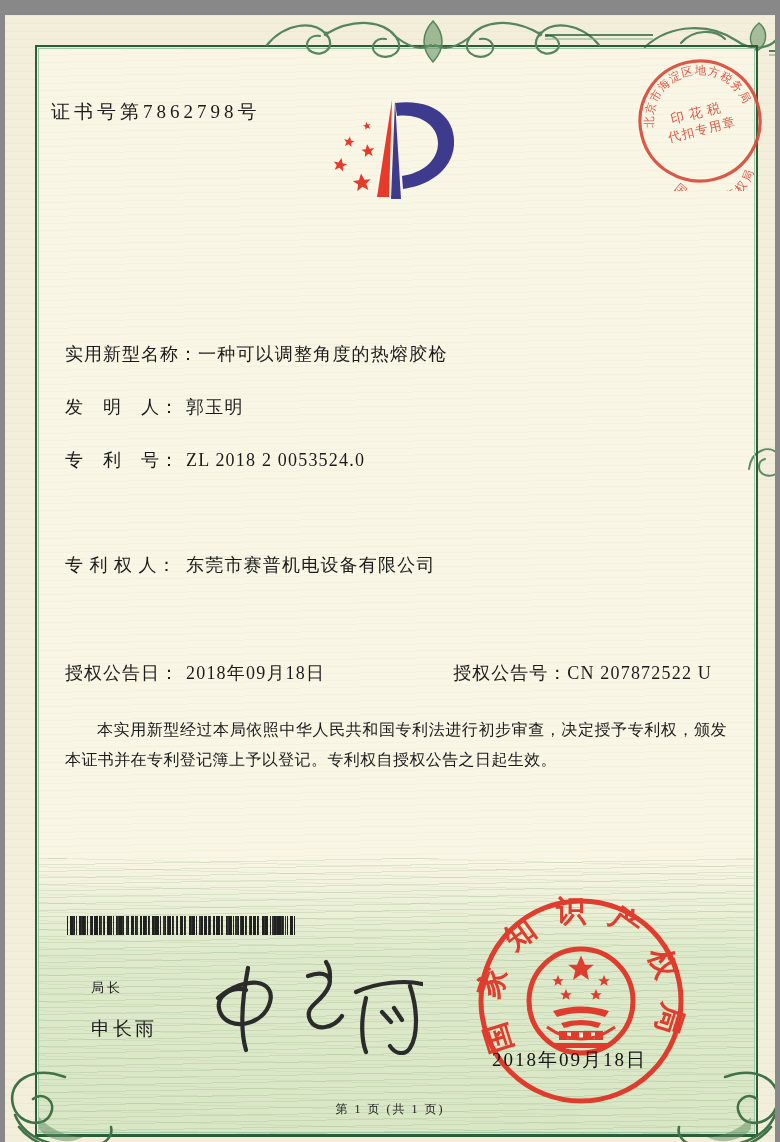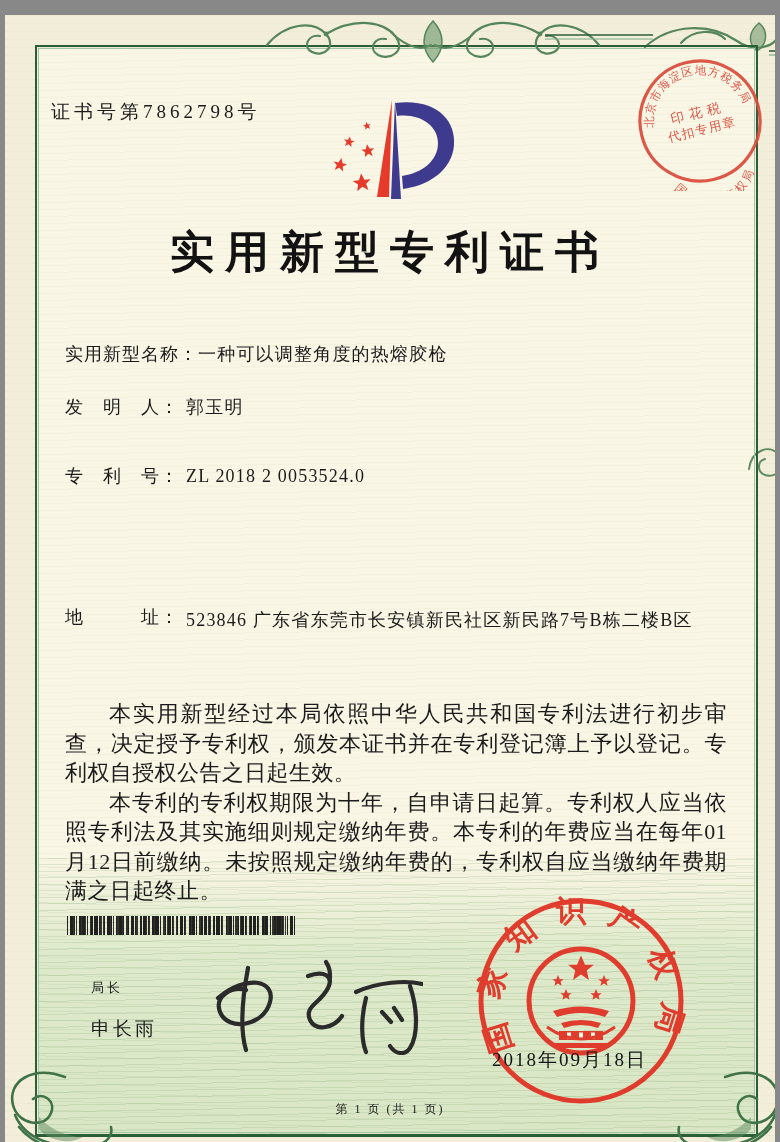--- a/index.html
+++ b/index.html
@@ -21,21 +21,21 @@
   .frame:before{content:"";position:absolute;inset:1px;border:1px solid #a2c4a8;}
   .abs{position:absolute;z-index:4;}
   .certno{left:46px;top:84px;font-size:19px;letter-spacing:4px;}
   .title{left:0;right:0;top:208px;text-align:center;font-size:44px;font-weight:bold;letter-spacing:11px;color:#121212;}
   .row{left:60px;font-size:18px;white-space:nowrap;}
   .row .lab{display:inline-block;min-width:121px;letter-spacing:1px;}
   .row .val{letter-spacing:1.2px;}
   .row.addr{white-space:normal;width:670px;}
   .addr .val{display:inline-block;width:548px;vertical-align:top;line-height:31px;white-space:normal;}
   .lab2{display:inline-block;margin-left:128px;letter-spacing:1px;}
-  .paras{left:60px;top:684px;width:662px;font-size:22px;line-height:29.5px;text-align:justify;letter-spacing:.4px;}
+  .paras{left:60px;top:700px;width:662px;font-size:16px;line-height:29.5px;text-align:justify;letter-spacing:.4px;}
   .paras p{margin:0;text-indent:2em;}
   .barcode{left:62px;top:901px;width:228px;height:19px;z-index:4;
     background-image:
       repeating-linear-gradient(90deg,#20201e 0 1.5px,rgba(0,0,0,0) 1.5px 3px,#20201e 3px 6.2px,rgba(0,0,0,0) 6.2px 7.4px,#20201e 7.4px 8.4px,rgba(0,0,0,0) 8.4px 12.2px),
       repeating-linear-gradient(90deg,rgba(32,32,30,.9) 0 1px,rgba(0,0,0,0) 1px 4.6px,rgba(32,32,30,.9) 4.6px 7.2px,rgba(0,0,0,0) 7.2px 9.1px);}
   .signer-title{left:86px;top:964px;font-size:13px;letter-spacing:3px;z-index:4;}
   .signer-name{left:86px;top:1001px;font-size:19px;letter-spacing:3px;z-index:4;}
   .sealdate{left:487px;top:1032px;font-size:19px;letter-spacing:2px;color:#131313;z-index:6;}
   .footer{left:0;right:0;top:1086px;text-align:center;font-size:12px;letter-spacing:2px;z-index:4;}
   svg{display:block;}
@@ -130,38 +130,39 @@
     <polygon points="77,7 62,104 74,104" fill="#e63a2b"></polygon>
     <g fill="#e63a2b">
       <use href="#star-a" transform="translate(52,33) scale(0.42) rotate(-12)"></use>
       <use href="#star-a" transform="translate(34,49) scale(0.56) rotate(10)"></use>
       <use href="#star-a" transform="translate(53,58) scale(0.68) rotate(-8)"></use>
       <use href="#star-a" transform="translate(25,72) scale(0.72) rotate(12)"></use>
       <use href="#star-a" transform="translate(47,90) scale(0.95) rotate(-6)"></use>
     </g>
   </svg>
 
-  <div class="abs title">实用新型专利证书</div>
 
   <div class="abs row" style="top:380px">
     <span class="lab">发　明　人：</span><span class="val">郭玉明</span>
   </div>
   <div class="abs row" style="top:327px">
     <span class="lab">实用新型名称：</span><span class="val">一种可以调整角度的热熔胶枪</span>
   </div>
-  <div class="abs row" style="top:449px">
+  <div class="abs row" style="top:433px">
     <span class="lab">专　利　号：</span><span class="val">ZL 2018 2 0053524.0</span>
   </div>
-  <div class="abs row addr" style="top:590px">
-    <span class="lab">地　　　址：</span><span class="val">523846 广东省东莞市长安镇新民社区新民路7号B栋二楼B区</span>
+  <div class="abs row" style="top:538px">
+    <span class="lab">专 利 权 人：</span><span class="val">东莞市赛普机电设备有限公司</span>
+  </div>
+  <div class="abs row" style="top:646px">
+    <span class="lab">授权公告日：</span><span class="val">2018年09月18日</span><span class="lab2">授权公告号：</span><span class="val">CN 207872522 U</span>
   </div>
 
   <div class="abs paras">
     <p>本实用新型经过本局依照中华人民共和国专利法进行初步审查，决定授予专利权，颁发本证书并在专利登记簿上予以登记。专利权自授权公告之日起生效。</p>
-    <p>本专利的专利权期限为十年，自申请日起算。专利权人应当依照专利法及其实施细则规定缴纳年费。本专利的年费应当在每年01月12日前缴纳。未按照规定缴纳年费的，专利权自应当缴纳年费期满之日起终止。</p>
   </div>
 
   <div class="abs barcode"></div>
 
   <div class="abs signer-title">局长</div>
   <div class="abs signer-name">申长雨</div>
 
   <svg class="sig" width="235" height="115" viewBox="0 0 235 115">
     <g stroke="#2b2b2b" stroke-width="4.2" fill="none" stroke-linecap="round">
       <path d="M30,58 C58,34 88,40 82,62 C76,86 40,92 32,72 C26,56 44,46 58,50"></path>

